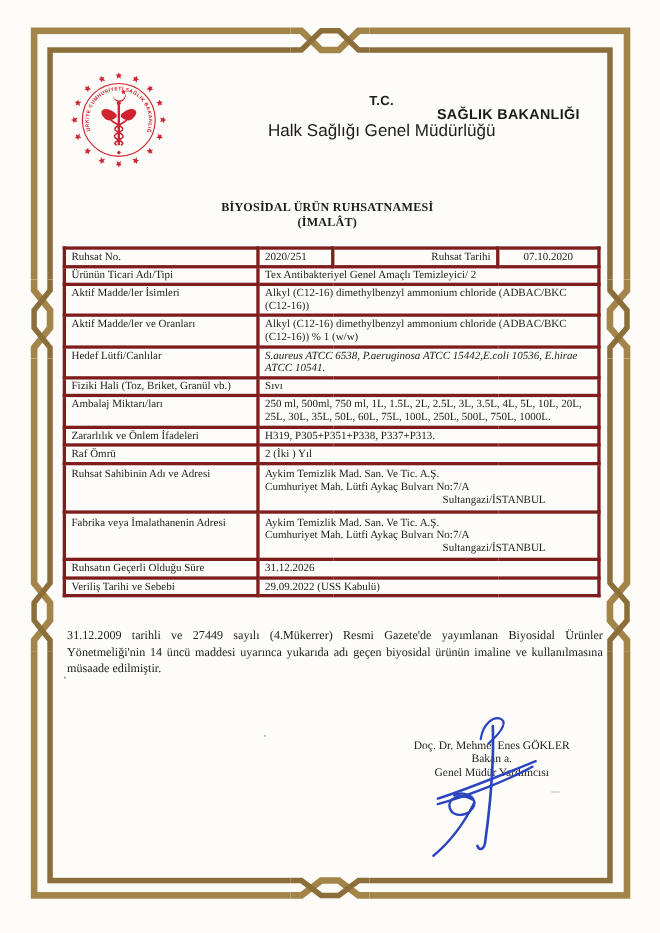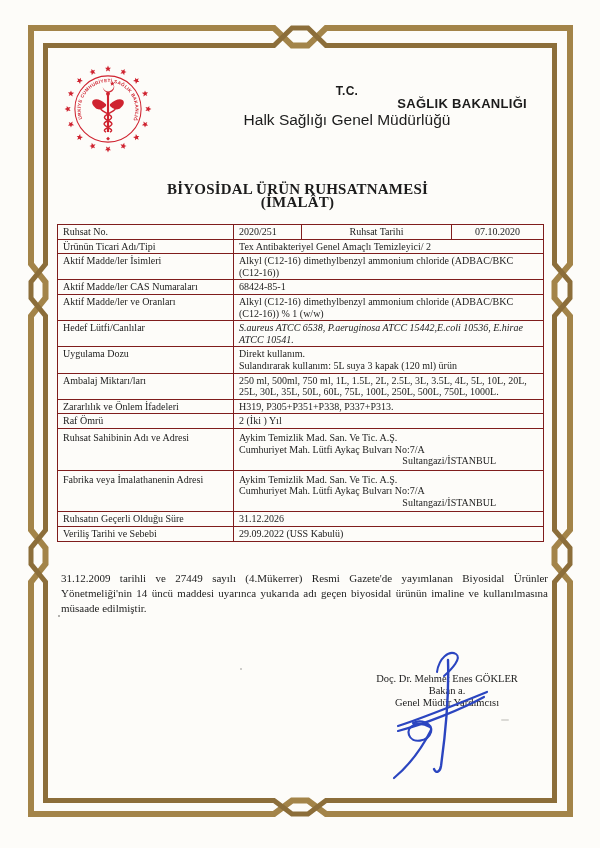--- a/index.html
+++ b/index.html
@@ -15,30 +15,30 @@
   .logo-red{fill:var(--logo_red,#cf2330);}
   .logo-stroke{stroke:var(--logo_red,#cf2330);fill:none;}
 
   .hdr{position:absolute;left:167px;width:360px;text-align:center;
        font-family:"Liberation Sans", sans-serif;}
   .hdr.tc{top:84px;font-size:12px;font-weight:bold;letter-spacing:.3px;}
   .hdr.ministry{top:96px;font-size:13px;font-weight:bold;letter-spacing:.3px;text-align:right;}
   .hdr.directorate{top:111px;font-size:15.5px;font-weight:normal;}
 
   .title-block{position:absolute;left:120px;top:183px;width:355px;text-align:center;
-       font-weight:bold;font-size:15px;line-height:12.5px;letter-spacing:.2px;}
+       font-weight:bold;font-size:11px;line-height:12.5px;letter-spacing:.2px;}
 
   table.lic{position:absolute;left:57px;top:224px;width:486px;border-collapse:collapse;
        table-layout:fixed;}
-  table.lic td{border:1px solid #7f1d1d;padding:1px 5px;font-size:10px;line-height:11.6px;
+  table.lic td{border:3px solid #7f1d1d;padding:1px 5px;font-size:10px;line-height:11.6px;
        vertical-align:top;}
   td.lbl{padding-top:2px;}
   td.it{font-style:italic;}
   td .right{text-align:right;padding-right:42px;}
-  td.cell-right{text-align:center;padding-right:8px;}
+  td.cell-right{text-align:right;padding-right:8px;}
   td.cell-center{text-align:center;}
   tr.addr td{padding-top:3px;padding-bottom:3px;margin-left:28px;}
 
   .body-par{position:absolute;left:57px;top:567px;width:487px;margin:4px;
        font-size:11px;line-height:15px;text-align:justify;}
 
   .sig-block{position:absolute;left:337px;top:673px;width:220px;text-align:center;
        font-size:10.5px;line-height:12px;}
   .sig-svg{position:absolute;left:380px;top:645px;}
   .sig-stroke{stroke:var(--signature_blue,#2b45c0);fill:none;stroke-linecap:round;}
@@ -150,42 +150,35 @@
             <div>Tex Antibakteriyel Genel Amaçlı Temizleyici/ 2</div>
           </td>
         </tr>
         <tr>
           <td class="lbl">Aktif Madde/ler İsimleri</td>
           <td colspan="3" class="">
             <div>Alkyl (C12-16) dimethylbenzyl ammonium chloride (ADBAC/BKC (C12-16))</div>
           </td>
         </tr>
         <tr>
-          <td class="lbl">Aktif Madde/ler CAS Numaraları</td>
-          <td colspan="3" class="">
-            <div>68424-85-1</div>
-          </td>
-        </tr>
-        <tr>
           <td class="lbl">Aktif Madde/ler ve Oranları</td>
           <td colspan="3" class="">
             <div>Alkyl (C12-16) dimethylbenzyl ammonium chloride (ADBAC/BKC (C12-16))  % 1 (w/w)</div>
           </td>
         </tr>
         <tr>
           <td class="lbl">Hedef Lütfi/Canlılar</td>
           <td colspan="3" class="it">
             <div>S.aureus ATCC 6538, P.aeruginosa ATCC 15442,E.coli 10536, E.hirae ATCC 10541.</div>
           </td>
         </tr>
         <tr>
-          <td class="lbl">Uygulama Dozu</td>
-          <td colspan="3" class="">
-            <div>Direkt kullanım.</div>
-            <div>Sulandırarak kullanım: 5L suya 3 kapak (120 ml) ürün</div>
+          <td class="lbl">Fiziki Hali (Toz, Briket, Granül vb.)</td>
+          <td colspan="3" class="">
+            <div>Sıvı</div>
           </td>
         </tr>
         <tr>
           <td class="lbl">Ambalaj Miktarı/ları</td>
           <td colspan="3" class="">
             <div>250 ml, 500ml, 750 ml, 1L, 1.5L, 2L, 2.5L, 3L, 3.5L, 4L, 5L, 10L, 20L, 25L, 30L, 35L, 50L, 60L, 75L, 100L, 250L, 500L, 750L, 1000L.</div>
           </td>
         </tr>
         <tr>
           <td class="lbl">Zararlılık ve Önlem İfadeleri</td>

